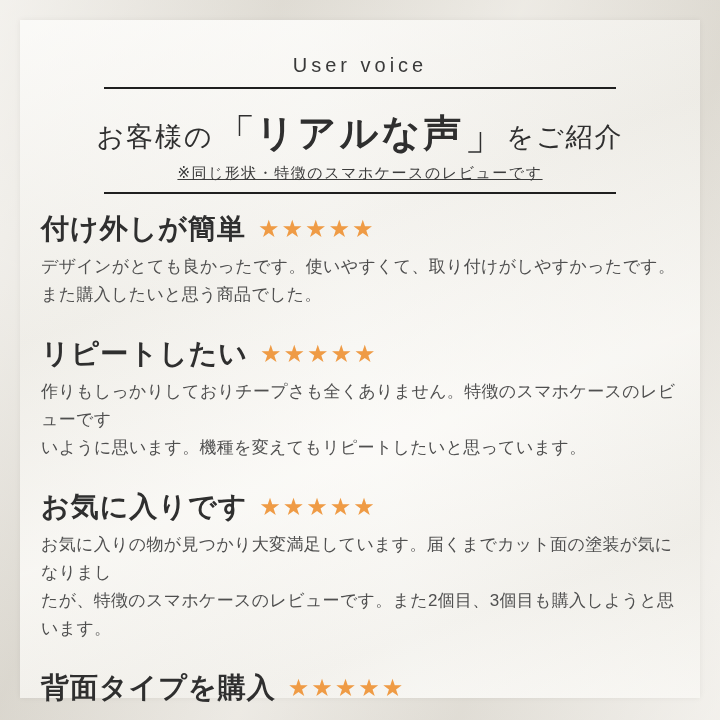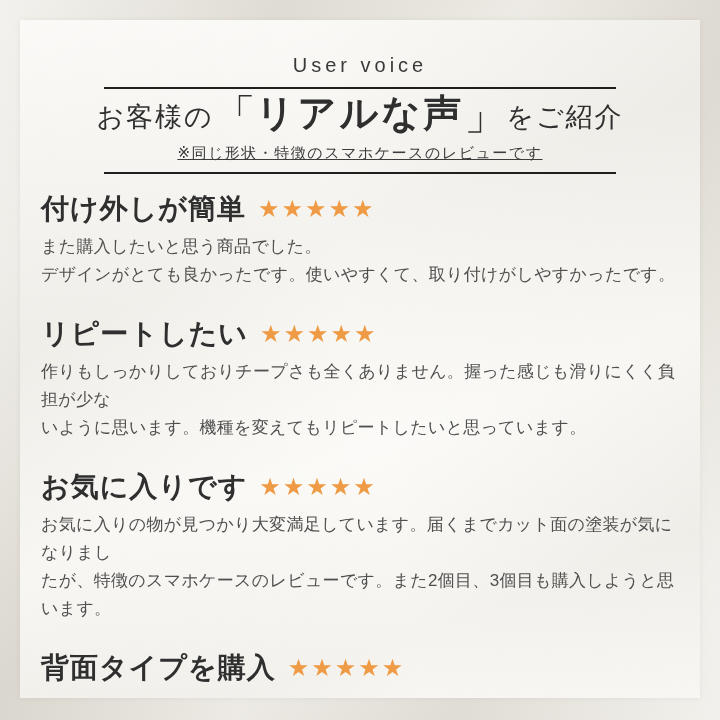--- a/index.html
+++ b/index.html
@@ -40,21 +40,21 @@
   }
   .rule{
     height:2px;
     background:var(--rule);
     width:512px;
     margin:10px auto 0 auto;
   }
   .title{
     text-align:center;
     color:var(--heading_text);
-    margin-top:0;
+    margin-top:20px;
     line-height:48px;
     white-space:nowrap;
     font-weight:normal;
   }
   .t-reg{
     font-size:27px;
     font-weight:400;
     letter-spacing:2px;
   }
   .t-bracket{
@@ -120,32 +120,32 @@
   <div class="rule bottom"></div>
 
   <div class="reviews">
 
     <section class="review">
       <div class="review-head">
         <span class="review-title">付け外しが簡単</span>
         <span class="stars">★★★★★</span>
       </div>
       <p class="review-body">
+        <span class="line">デザインがとても良かったです。使いやすくて、取り付けがしやすかったです。</span>
         <span class="line">また購入したいと思う商品でした。</span>
-        <span class="line">デザインがとても良かったです。使いやすくて、取り付けがしやすかったです。</span>
       </p>
     </section>
 
     <section class="review">
       <div class="review-head">
         <span class="review-title">リピートしたい</span>
         <span class="stars">★★★★★</span>
       </div>
       <p class="review-body">
-        <span class="line">作りもしっかりしておりチープさも全くありません。握った感じも滑りにくく負担が少な</span>
+        <span class="line">作りもしっかりしておりチープさも全くありません。特徴のスマホケースのレビューです</span>
         <span class="line">いように思います。機種を変えてもリピートしたいと思っています。</span>
       </p>
     </section>
 
     <section class="review">
       <div class="review-head">
         <span class="review-title">お気に入りです</span>
         <span class="stars">★★★★★</span>
       </div>
       <p class="review-body">

